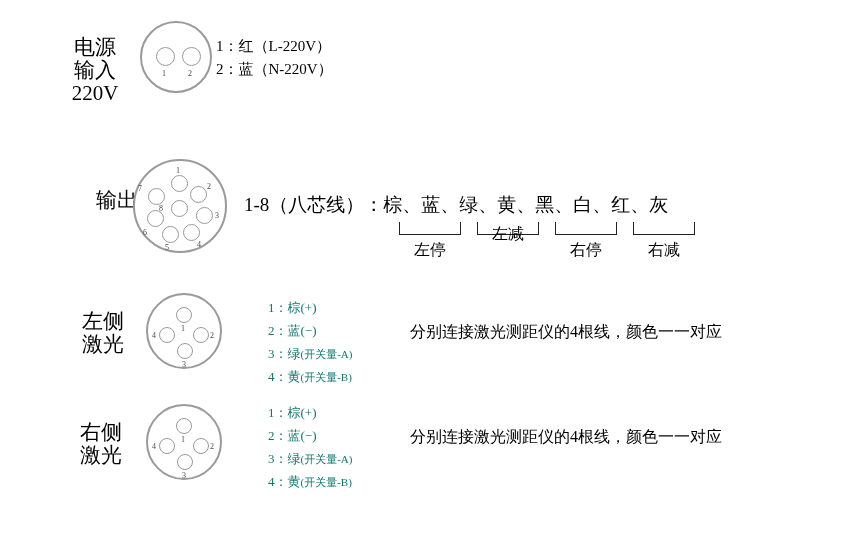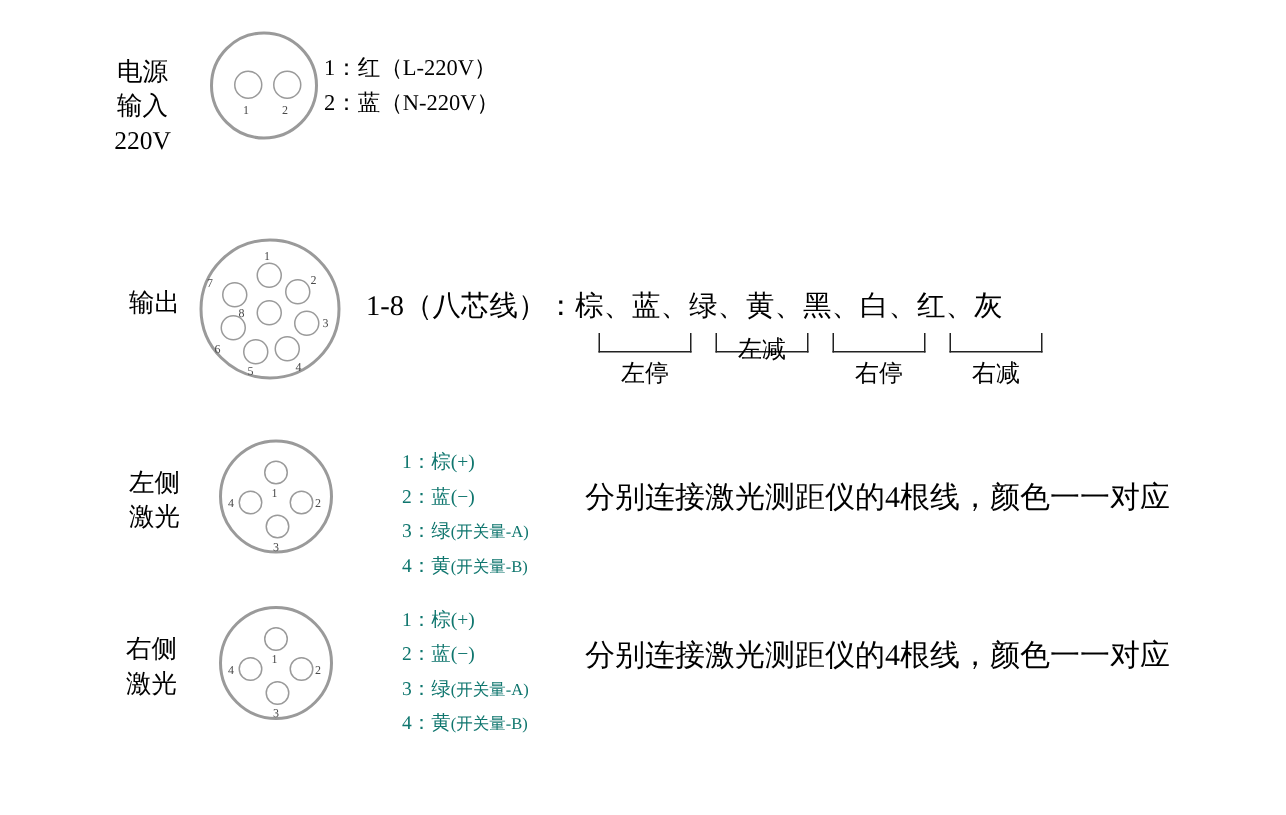--- a/index.html
+++ b/index.html
@@ -12,21 +12,21 @@
     height: 543px;
     position: relative;
     font-family: "Liberation Serif", "DejaVu Serif", serif;
     color: #000000;
     overflow: hidden;
   }
   .abs { position: absolute; }
 
   
   .row-label {
-    font-size: 17px;
+    font-size: 21px;
     line-height: 23px;
     text-align: center;
     color: #000;
     white-space: pre-line;
   }
 
   
   .conn {
     position: absolute;
     border: 2px solid #9a9a9a;
@@ -67,24 +67,25 @@
   }
   .txt-big {
     position: absolute;
     font-size: 19px;
     line-height: 26px;
     color: #000;
     white-space: nowrap;
   }
   .note {
     position: absolute;
-    font-size: 20px;
+    font-size: 16px;
     line-height: 22px;
     color: #000;
     white-space: nowrap;
+    margin-left: 20px;
   }
   .tiny {
     font-size: 11px;
     margin-top: 21px;
   }
 
   
   .bracket {
     position: absolute;
     border-left: 1.3px solid #222;
@@ -112,21 +113,21 @@
 <div class="conn" style="left:140px; top:21px; width:72px; height:72px;">
   <div class="pin" style="left:14px; top:24px; width:19px; height:19px;"></div>
   <div class="pin" style="left:40px; top:24px; width:19px; height:19px;"></div>
   <div class="pin-num" style="left:20px; top:47px;">1</div>
   <div class="pin-num" style="left:46px; top:47px;">2</div>
 </div>
 
 <div class="txt" style="left:216px; top:36px;">1：红（L-220V）</div>
 <div class="txt" style="left:216px; top:59px;">2：蓝（N-220V）</div>
 
-<div class="abs row-label" style="left:75px; top:190px; width:56px;">输出</div>
+<div class="abs row-label" style="left:89px; top:190px; width:56px;font-family:Liberation Mono, monospace;">输出</div>
 
 <div class="conn" style="left:133px; top:159px; width:94px; height:94px;">
 
   <div class="pin" style="left:36px; top:14px; width:17px; height:17px;"></div>
   <div class="pin" style="left:55px; top:25px; width:17px; height:17px;"></div>
   <div class="pin" style="left:61px; top:46px; width:17px; height:17px;"></div>
   <div class="pin" style="left:48px; top:63px; width:17px; height:17px;"></div>
   <div class="pin" style="left:27px; top:65px; width:17px; height:17px;"></div>
   <div class="pin" style="left:12px; top:49px; width:17px; height:17px;"></div>
   <div class="pin" style="left:13px; top:27px; width:17px; height:17px;"></div>

